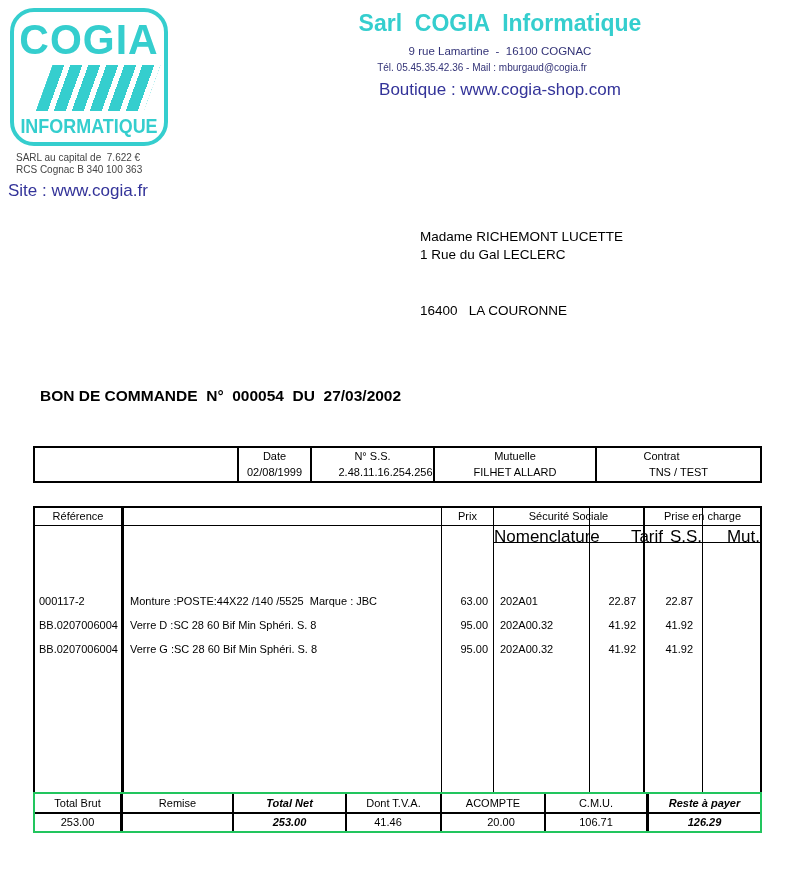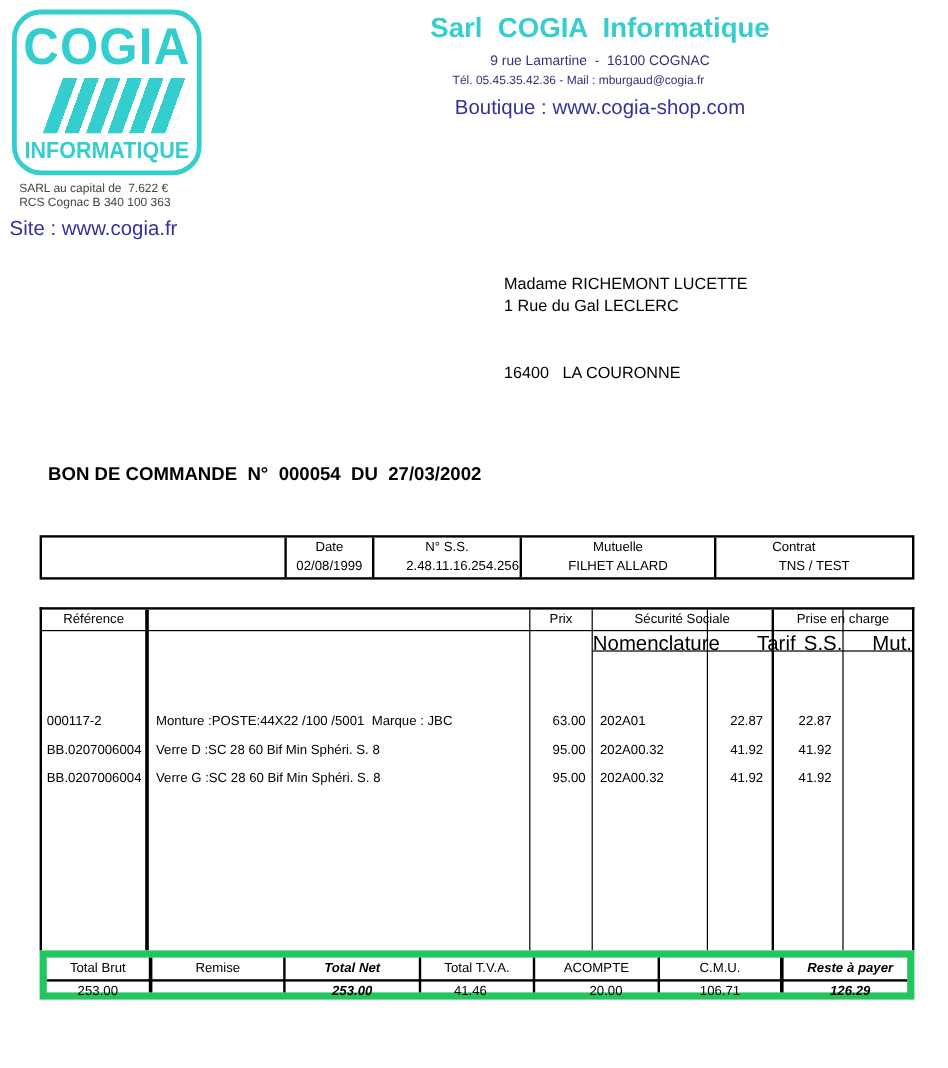--- a/index.html
+++ b/index.html
@@ -69,21 +69,21 @@
   .irow div { position:absolute; top:5px; font-size:11px;margin-top:44px; }
   .c-ref   { left:4px;   width:82px; }
   .c-des   { left:95px;  width:311px; white-space:pre; }
   .c-prix  { left:407px; width:46px;  text-align:right; }
   .c-nom   { left:465px; width:89px; }
   .c-tarif { left:555px; width:46px;  text-align:right; }
   .c-ss    { left:610px; width:48px;  text-align:right; }
   .c-mut   { left:668px; width:57px;  text-align:center; }
 
   
-  .tbl3 { left:33px; top:792px; width:729px; height:41px; border:6px solid #22c55e; }
+  .tbl3 { left:33px; top:792px; width:729px; height:41px; border:2px solid #22c55e; }
   .tbl3 .vl { position:absolute; top:0; bottom:0; background:#000; }
   .tbl3 .hmid { position:absolute; left:0; right:0; top:18px; height:2px; background:#000; }
   .tbl3 .hd { position:absolute; top:3px;  height:14px; font-size:11px; text-align:center; }
   .tbl3 .vv { position:absolute; top:22px; height:14px; font-size:11px; text-align:center; }
   .bold { font-weight:bold;font-style:italic; }
 </style>
 </head>
 <body>
 
 <div class="abs logo-box">
@@ -140,21 +140,21 @@
   <div class="th-cell" style="left:459px;width:149px">Sécurité Sociale</div>
   <div class="th-cell" style="left:610px;width:115px">Prise en charge</div>
 
   <div class="th-sub" style="left:459px;width:95px">Nomenclature</div>
   <div class="th-sub" style="left:575px;width:53px">Tarif</div>
   <div class="th-sub" style="left:610px;width:57px">S.S.</div>
   <div class="th-sub" style="left:668px;width:57px">Mut.</div>
 
   <div class="irow" style="top:38px">
     <div class="c-ref">000117-2</div>
-    <div class="c-des">Monture :POSTE:44X22 /100 /5001  Marque : JBC</div>
+    <div class="c-des">Monture :POSTE:44X22 /140 /5525  Marque : JBC</div>
     <div class="c-prix">63.00</div>
     <div class="c-nom">202A01</div>
     <div class="c-tarif">22.87</div>
     <div class="c-ss">22.87</div>
     <div class="c-mut"></div>
   </div>
   <div class="irow" style="top:62px">
     <div class="c-ref">BB.0207006004</div>
     <div class="c-des">Verre D :SC 28 60 Bif Min Sphéri. S. 8</div>
     <div class="c-prix">95.00</div>
@@ -180,21 +180,21 @@
   <div class="vl" style="left:310px;width:2px"></div>
   <div class="vl" style="left:405px;width:2px"></div>
   <div class="vl" style="left:509px;width:2px"></div>
   <div class="vl" style="left:611px;width:3px"></div>
   <div class="hmid"></div>
 
   <div class="hd" style="left:0;width:85px">Total Brut</div>
   <div class="hd" style="left:88px;width:109px">Remise</div>
 
   <div class="hd bold" style="left:199px;width:111px">Total Net</div>
-  <div class="hd" style="left:312px;width:93px">Total T.V.A.</div>
+  <div class="hd" style="left:312px;width:93px">Dont T.V.A.</div>
   <div class="hd" style="left:407px;width:102px">ACOMPTE</div>
   <div class="hd" style="left:511px;width:100px">C.M.U.</div>
   <div class="hd bold" style="left:614px;width:111px">Reste à payer</div>
 
   <div class="vv" style="left:0;width:85px">253.00</div>
   <div class="vv" style="left:88px;width:109px"></div>
   <div class="vv bold" style="left:199px;width:111px">253.00</div>
   <div class="vv" style="left:312px;width:82px">41.46</div>
   <div class="vv" style="left:407px;width:118px">20.00</div>
   <div class="vv" style="left:511px;width:100px">106.71</div>

